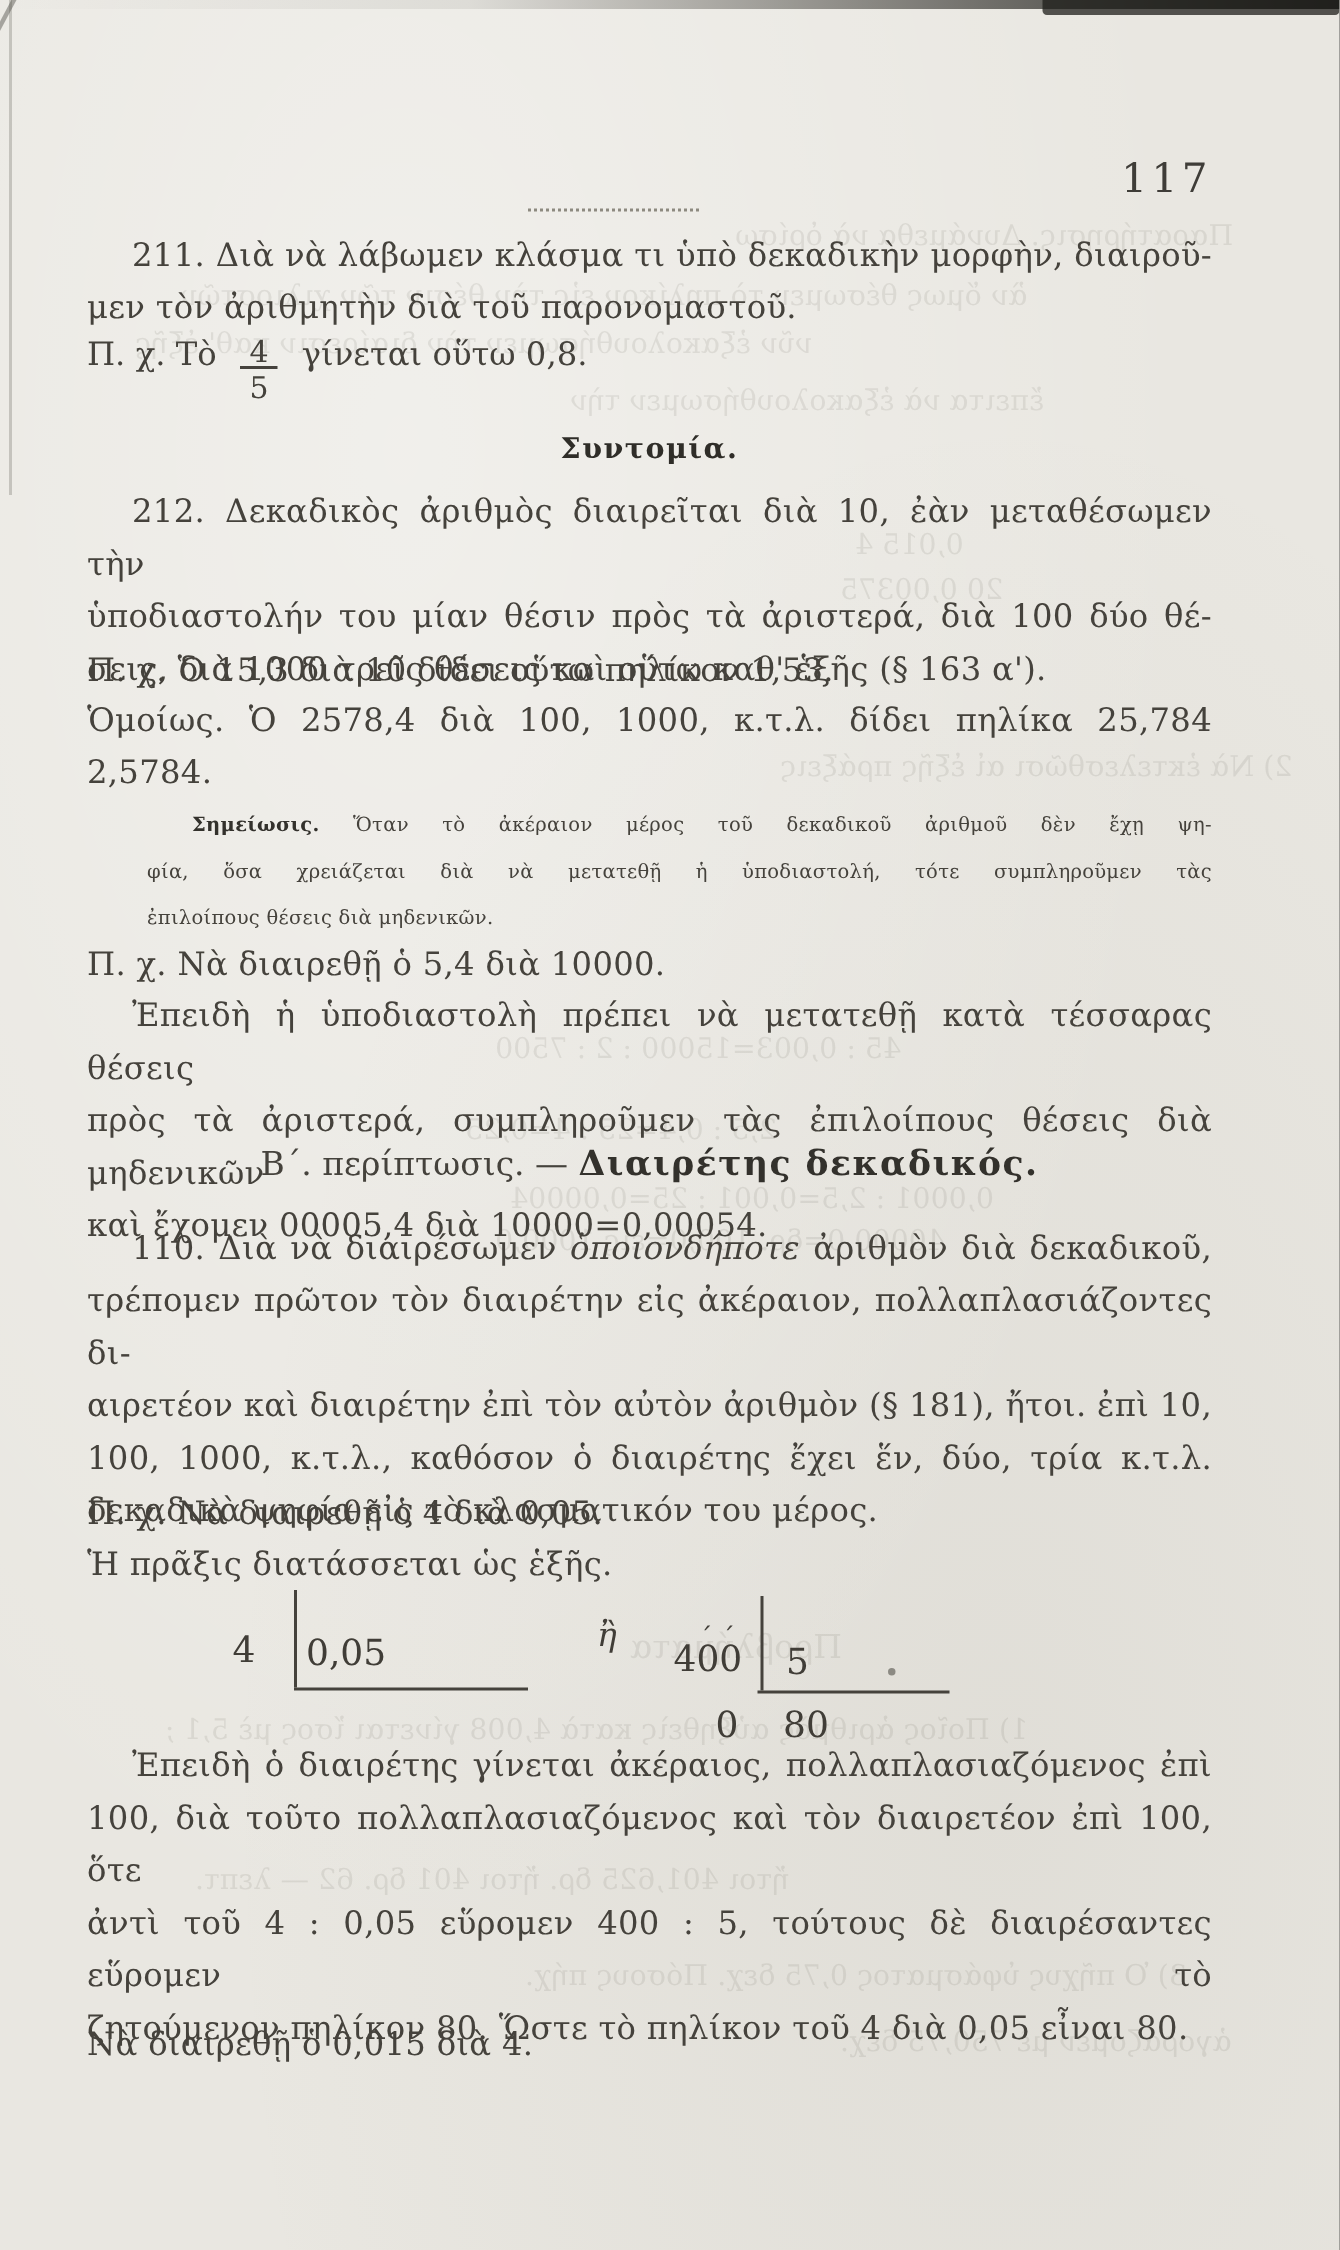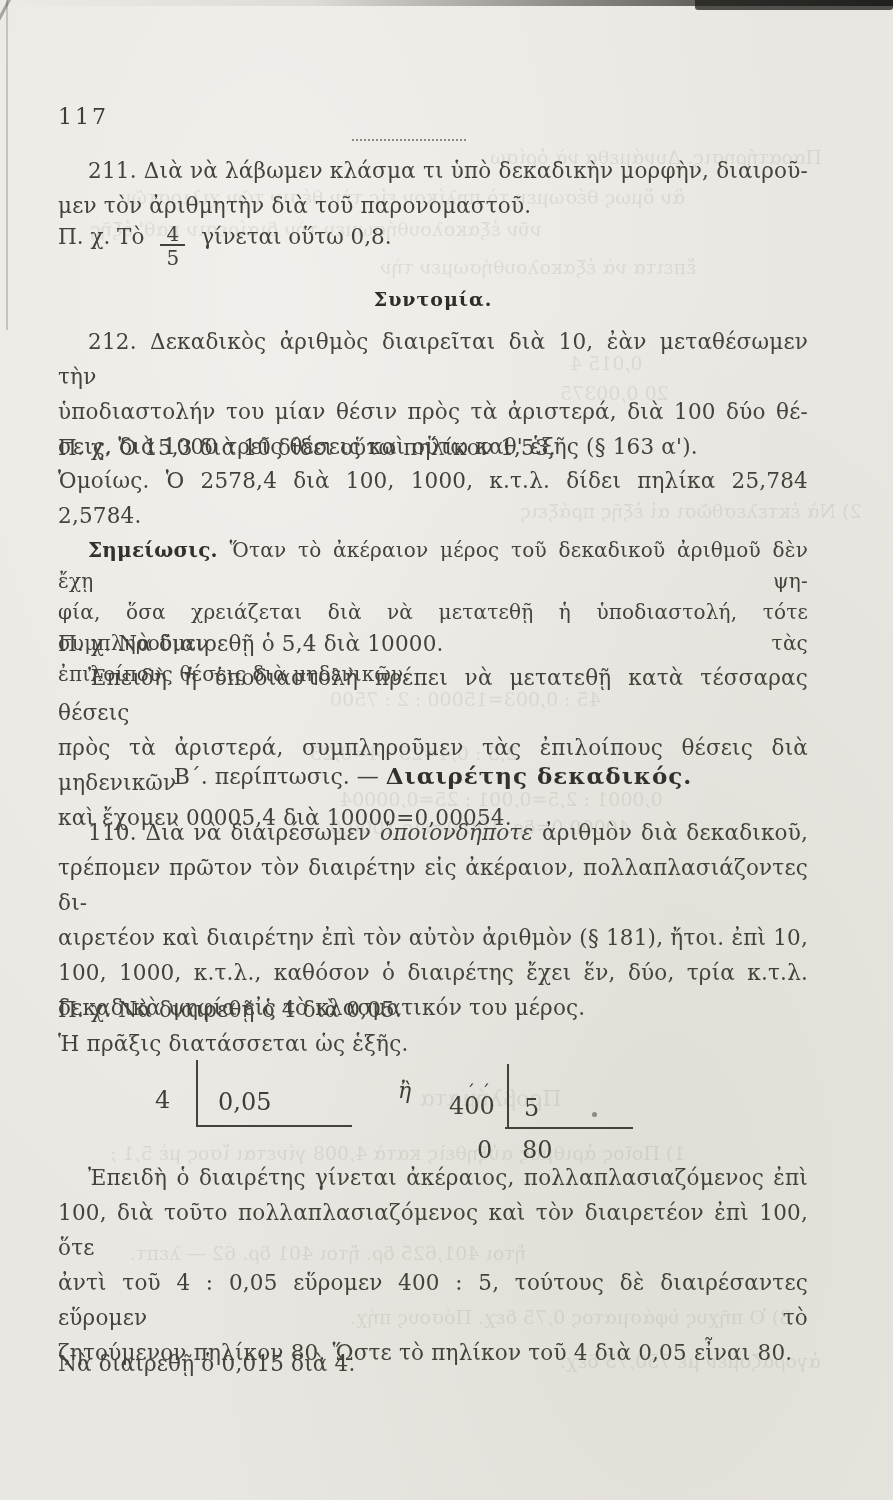--- a/index.html
+++ b/index.html
@@ -20,27 +20,27 @@
     background:linear-gradient(to right, rgba(0,0,0,0) 0%, rgba(70,68,60,.10) 35%, rgba(60,58,52,.40) 55%, rgba(35,34,30,.70) 80%, rgba(22,21,19,.9) 100%);}
   .top-edge-blob{position:absolute;top:0;left:695px;width:198px;height:10px;background:rgba(30,29,26,.75);border-radius:0 0 3px 3px;}
   .left-fold{position:absolute;left:6px;top:0;width:2px;height:330px;background:rgba(95,92,84,.28);}
   .left-mark{position:absolute;left:3px;top:-6px;width:3px;height:30px;background:rgba(80,78,70,.45);transform:rotate(28deg);}
 
   
   .block{position:absolute;left:58px;width:750px;}
   .line{line-height:35px;font-size:21.5px;letter-spacing:.2px;}
   .j{text-align:justify;text-align-last:justify;}
   .indent{text-indent:30px;}
-  .small .line{font-size:20px;line-height:31px;}
+  .small .line{font-size:13px;line-height:31px;margin-left:40px;}
   .bold{font-weight:bold;color:#33312c;}
   .ital{font-style:italic;}
   .center{text-align:center;}
   .heading{font-weight:bold;font-size:19px;color:#2f2d28;letter-spacing:1px;}
 
-  .page-number{position:absolute;top:104px;left:58px;width:750px;text-align:left;font-size:22px;letter-spacing:3px;color:#3f3d38;}
+  .page-number{position:absolute;top:104px;left:58px;width:750px;text-align:right;font-size:27px;letter-spacing:3px;color:#3f3d38;}
   .dotted-rule{position:absolute;top:139px;left:352px;width:114px;border-bottom:2px dotted #8d8a80;}
 
   
   .frac-row{display:flex;align-items:flex-start;gap:10px;font-size:21.5px;}
   .fraction{display:inline-flex;flex-direction:column;align-items:center;line-height:1;margin:0 6px;}
   .fraction .num{font-size:20px;padding:0 6px;}
   .fraction .den{font-size:20px;padding:2px 6px 0;}
   .fraction .bar{width:100%;height:2px;background:#45423c;}
 
   
@@ -149,21 +149,21 @@
   </div>
 
   <div class="block" style="top:1026px;">
     <div class="line">Ἡ πρᾶξις διατάσσεται ὡς ἑξῆς.</div>
   </div>
 
   <div class="division-area">
 
     <span class="div-num" style="left:155px;top:1086px;">4</span>
     <div class="vbar" style="left:196px;top:1060px;height:65px;"></div>
-    <span class="div-num" style="left:218px;top:1088px;">0,05</span>
+    <span class="div-num" style="left:204px;top:1088px;">0,05</span>
     <div class="hbar" style="left:196px;top:1125px;width:156px;"></div>
 
     <span class="div-num ital" style="left:398px;top:1078px;font-size:22px;">ἢ</span>
 
     <span class="marks" style="left:466px;top:1082px;">´´</span>
     <span class="div-num" style="left:449px;top:1092px;">400</span>
     <div class="vbar" style="left:507px;top:1064px;height:63px;"></div>
     <span class="div-num" style="left:524px;top:1094px;">5</span>
     <div class="hbar" style="left:505px;top:1127px;width:128px;"></div>
     <span class="div-num" style="left:477px;top:1136px;">0</span>

